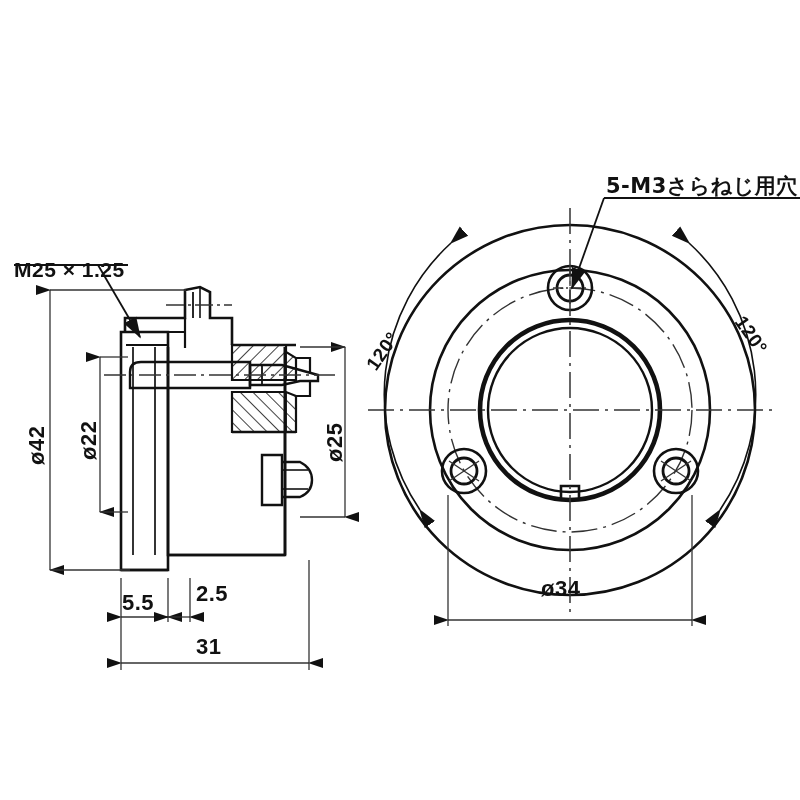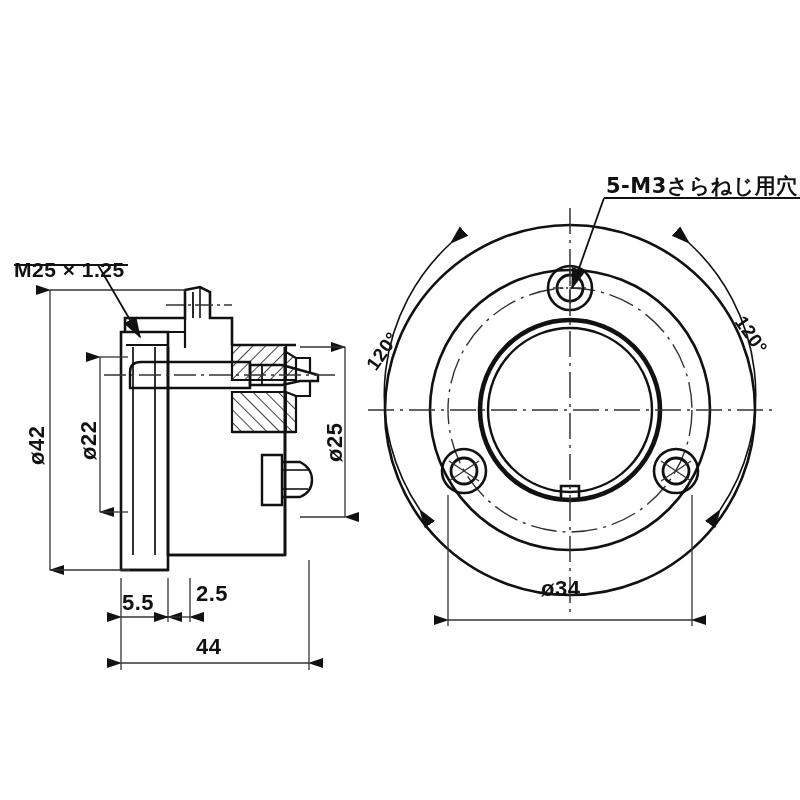--- a/index.html
+++ b/index.html
@@ -212,21 +212,21 @@
   <div class="lbl lbl-dim rot-cw90" style="left:24px; top:465px;">ø42</div>
 
   <div class="lbl lbl-dim rot-cw90" style="left:76px; top:460px;">ø22</div>
 
   <div class="lbl lbl-dim rot-cw90" style="left:322px; top:462px;">ø25</div>
 
   <div class="lbl lbl-dim" style="left:122px; top:590px;">5.5</div>
 
   <div class="lbl lbl-dim" style="left:196px; top:581px;">2.5</div>
 
-  <div class="lbl lbl-dim" style="left:196px; top:634px;">44</div>
+  <div class="lbl lbl-dim" style="left:196px; top:634px;">31</div>
 
   <div class="lbl lbl-dim" style="left:541px; top:576px;">ø34</div>
 
   <div class="lbl lbl-ang rot-a" style="left:362px; top:362px;">120°</div>
 
   <div class="lbl lbl-ang rot-b" style="left:748px; top:312px;">120°</div>
 
 </div>
 
 </body></html>

